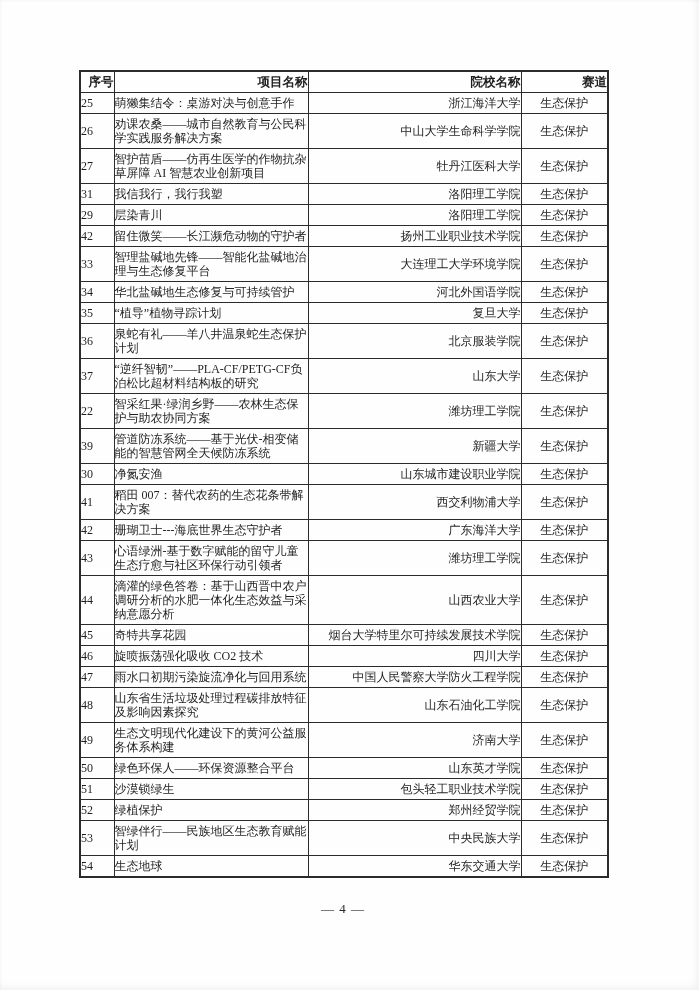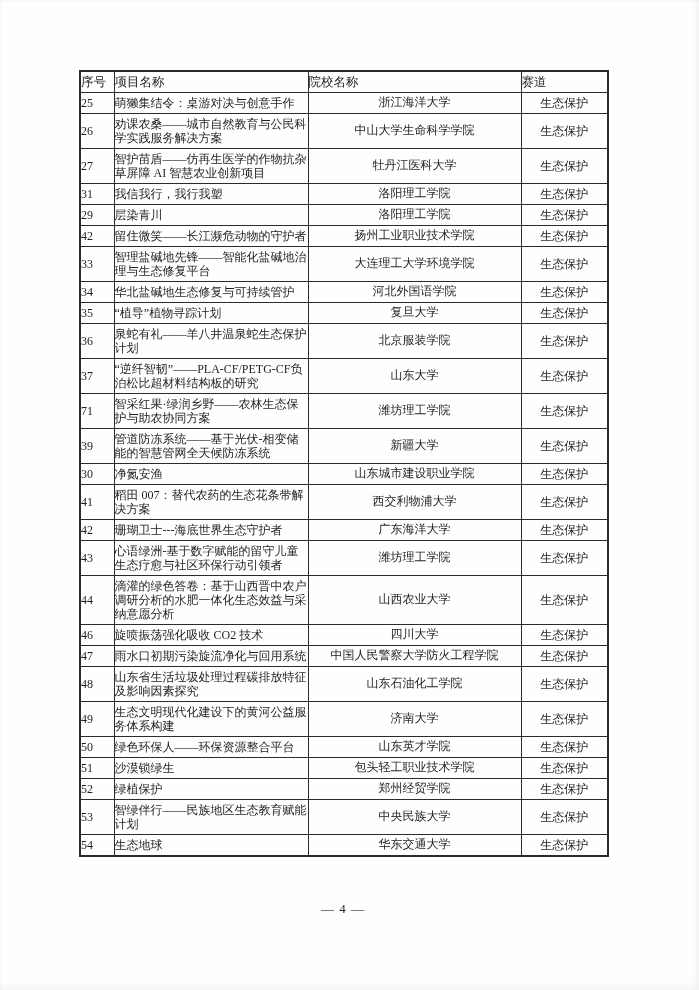--- a/index.html
+++ b/index.html
@@ -29,43 +29,42 @@
   table.projects th,
   table.projects td {
     border: 1px solid #2b2b2b;
     font-size: 12px;
     line-height: 14px;
     padding: 3px 0;
     vertical-align: middle;
     word-break: break-all;
   }
   table.projects th {
-    font-weight: normal;
-    text-align: left;
+    font-weight: bold;
+    text-align: right;
     height: 14px;
     font-size: 12.5px;
   }
   col.w-no     { width: 34px; }
   col.w-proj   { width: 194px; }
   col.w-school { width: 213px; }
   col.w-track  { width: 87px; }
   td.c-no {
     text-align: left;
     height: 14px;
   }
   td.c-project {
     text-align: left;
     padding-left: 6px;
     padding-right: 4px;
   }
   td.c-school {
-    text-align: center;
+    text-align: right;
     padding-left: 8px;
     padding-right: 4px;
-    font-family: Liberation Mono, monospace;
   }
   td.c-track {
     text-align: center;
     padding-left: 8px;
     padding-right: 2px;
     font-family: Liberation Serif, serif;
   }
   .footer {
     position: absolute;
     left: 79px;
@@ -171,21 +170,21 @@
   </tr>
 
   <tr>
     <td class="c-no">37</td>
     <td class="c-project">“逆纤智韧”——PLA-CF/PETG-CF负泊松比超材料结构板的研究</td>
     <td class="c-school">山东大学</td>
     <td class="c-track">生态保护</td>
   </tr>
 
   <tr>
-    <td class="c-no">71</td>
+    <td class="c-no">22</td>
     <td class="c-project">智采红果·绿润乡野——农林生态保护与助农协同方案</td>
     <td class="c-school">潍坊理工学院</td>
     <td class="c-track">生态保护</td>
   </tr>
 
   <tr>
     <td class="c-no">39</td>
     <td class="c-project">管道防冻系统——基于光伏-相变储能的智慧管网全天候防冻系统</td>
     <td class="c-school">新疆大学</td>
     <td class="c-track">生态保护</td>
@@ -219,20 +218,26 @@
     <td class="c-track">生态保护</td>
   </tr>
 
   <tr>
     <td class="c-no">44</td>
     <td class="c-project">滴灌的绿色答卷：基于山西晋中农户调研分析的水肥一体化生态效益与采纳意愿分析</td>
     <td class="c-school">山西农业大学</td>
     <td class="c-track">生态保护</td>
   </tr>
 
+  <tr>
+    <td class="c-no">45</td>
+    <td class="c-project">奇特共享花园</td>
+    <td class="c-school">烟台大学特里尔可持续发展技术学院</td>
+    <td class="c-track">生态保护</td>
+  </tr>
 
   <tr>
     <td class="c-no">46</td>
     <td class="c-project">旋喷振荡强化吸收 CO2 技术</td>
     <td class="c-school">四川大学</td>
     <td class="c-track">生态保护</td>
   </tr>
 
   <tr>
     <td class="c-no">47</td>

